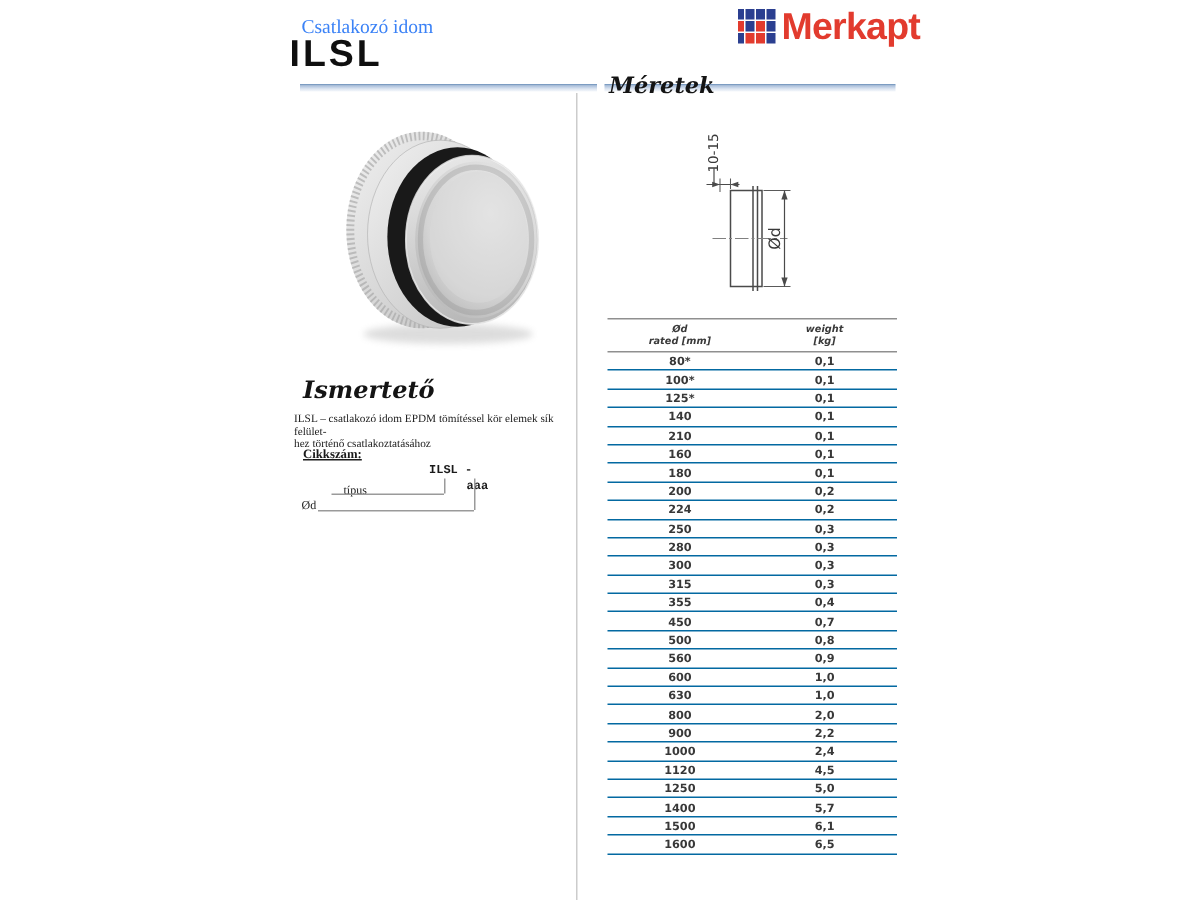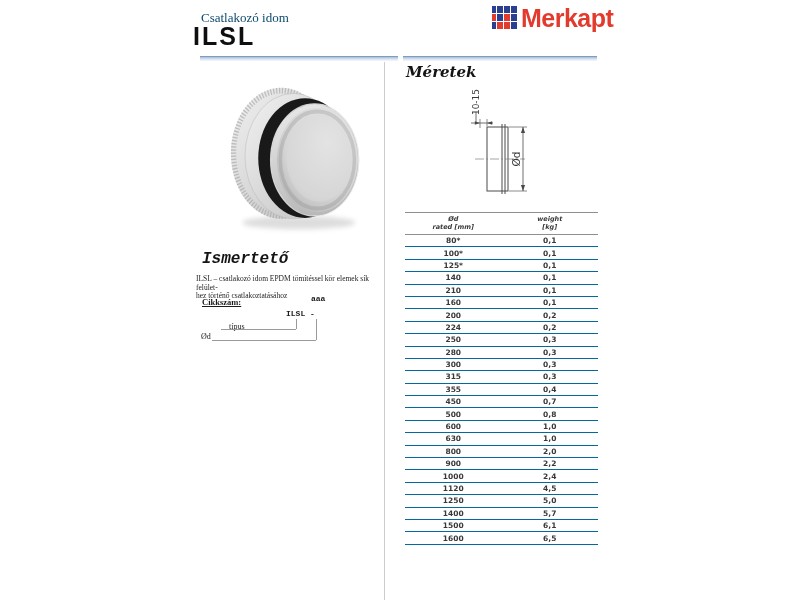--- a/index.html
+++ b/index.html
@@ -4,21 +4,21 @@
 <style>
   html,body{margin:0;padding:0;}
   body{
     width:800px;height:600px;background:#ffffff;position:relative;
     font-family:"Liberation Serif", serif;overflow:hidden;
     -webkit-font-smoothing:antialiased;
   }
   .abs{position:absolute;}
 
   
-  .doc-subtitle{left:201px;top:10px;font-size:13px;color:#0c4a6e;}
+  .doc-subtitle{left:201px;top:10px;font-size:13px;color:#3b82f6;}
   .doc-title{left:193px;top:22px;font-family:"Liberation Sans",sans-serif;
     font-weight:bold;font-size:25px;letter-spacing:2px;color:#0f0f0f;}
   .logo{left:492px;top:6px;display:flex;align-items:center;gap:3px;}
   .logo-grid{width:26px;height:25px;display:grid;
     grid-template-columns:4px 6px 6px 6px;grid-template-rows:7px 7px 7px;gap:1px;}
   .logo-grid span{display:block;}
   .sq-b{background:#2b3f90;}
   .sq-r{background:#e23b2e;}
   .logo-text{font-family:"Liberation Sans",sans-serif;font-weight:bold;
     font-size:25px;color:#e23b2e;letter-spacing:-0.5px;line-height:1;}
@@ -28,40 +28,40 @@
     border-top:1px solid #7c9cc2;}
   .band-left{left:200px;width:198px;}
   .band-right{left:403px;width:194px;}
 
   
   .divider{left:384px;top:62px;width:1px;height:538px;background:#cccccc;}
 
   
   .photo{left:230px;top:83px;width:150px;height:152px;}
   .section-h{font-family:"DejaVu Serif",serif;font-style:italic;font-weight:bold;color:#141414;}
-  .h-ismerteto{left:202px;top:250px;font-size:16px;font-family:Liberation Mono, monospace;}
+  .h-ismerteto{left:202px;top:250px;font-size:16px;}
   .desc{left:196px;top:275px;width:194px;text-align:left;
     font-size:7.5px;line-height:8.5px;color:#222222;}
   .cikkszam{left:202px;top:297px;font-size:8.5px;font-weight:bold;
     text-decoration:underline;color:#1a1a1a;}
   .code{font-family:Liberation Mono, monospace;font-weight:bold;font-size:8px;color:#1a1a1a;}
   .code-prefix{left:286px;top:309px;}
-  .code-suffix{left:311px;top:294px;}
+  .code-suffix{left:311px;top:320px;}
   .param{font-size:8px;color:#1a1a1a;}
   .param-tipus{left:201px;top:322px;margin-left:28px;}
   .param-od{left:201px;top:332px;}
   .hline{height:1px;background:#9a9a9a;}
   .vline{width:1px;background:#9a9a9a;}
   .l1{left:221px;top:329px;width:75px;}
   .t1{left:296px;top:319px;height:10px;}
   .l2{left:212px;top:340px;width:104px;}
   .t2{left:316px;top:319px;height:21px;}
 
   
-  .h-meretek{left:406px;top:63px;font-size:15px;}
+  .h-meretek{left:406px;top:48px;font-size:15px;}
   .drawing{left:445px;top:80px;width:130px;height:130px;}
 
   table.sizes{position:absolute;left:405px;top:212px;width:193px;
     border-collapse:collapse;table-layout:fixed;}
   table.sizes th{
     font-family:"DejaVu Sans",sans-serif;font-style:italic;font-weight:600;
     font-size:6.5px;line-height:8px;color:#3a3a3a;text-align:center;
     border-top:1px solid #8f8f8f;border-bottom:1px solid #8f8f8f;
     padding:2px 0 3px;}
   table.sizes td{
@@ -205,20 +205,24 @@
       </tr>
       <tr>
         <td>210</td>
         <td>0,1</td>
       </tr>
       <tr>
         <td>160</td>
         <td>0,1</td>
       </tr>
       <tr>
+        <td>180</td>
+        <td>0,1</td>
+      </tr>
+      <tr>
         <td>200</td>
         <td>0,2</td>
       </tr>
       <tr>
         <td>224</td>
         <td>0,2</td>
       </tr>
       <tr>
         <td>250</td>
         <td>0,3</td>
@@ -241,20 +245,24 @@
       </tr>
       <tr>
         <td>450</td>
         <td>0,7</td>
       </tr>
       <tr>
         <td>500</td>
         <td>0,8</td>
       </tr>
       <tr>
+        <td>560</td>
+        <td>0,9</td>
+      </tr>
+      <tr>
         <td>600</td>
         <td>1,0</td>
       </tr>
       <tr>
         <td>630</td>
         <td>1,0</td>
       </tr>
       <tr>
         <td>800</td>
         <td>2,0</td>

